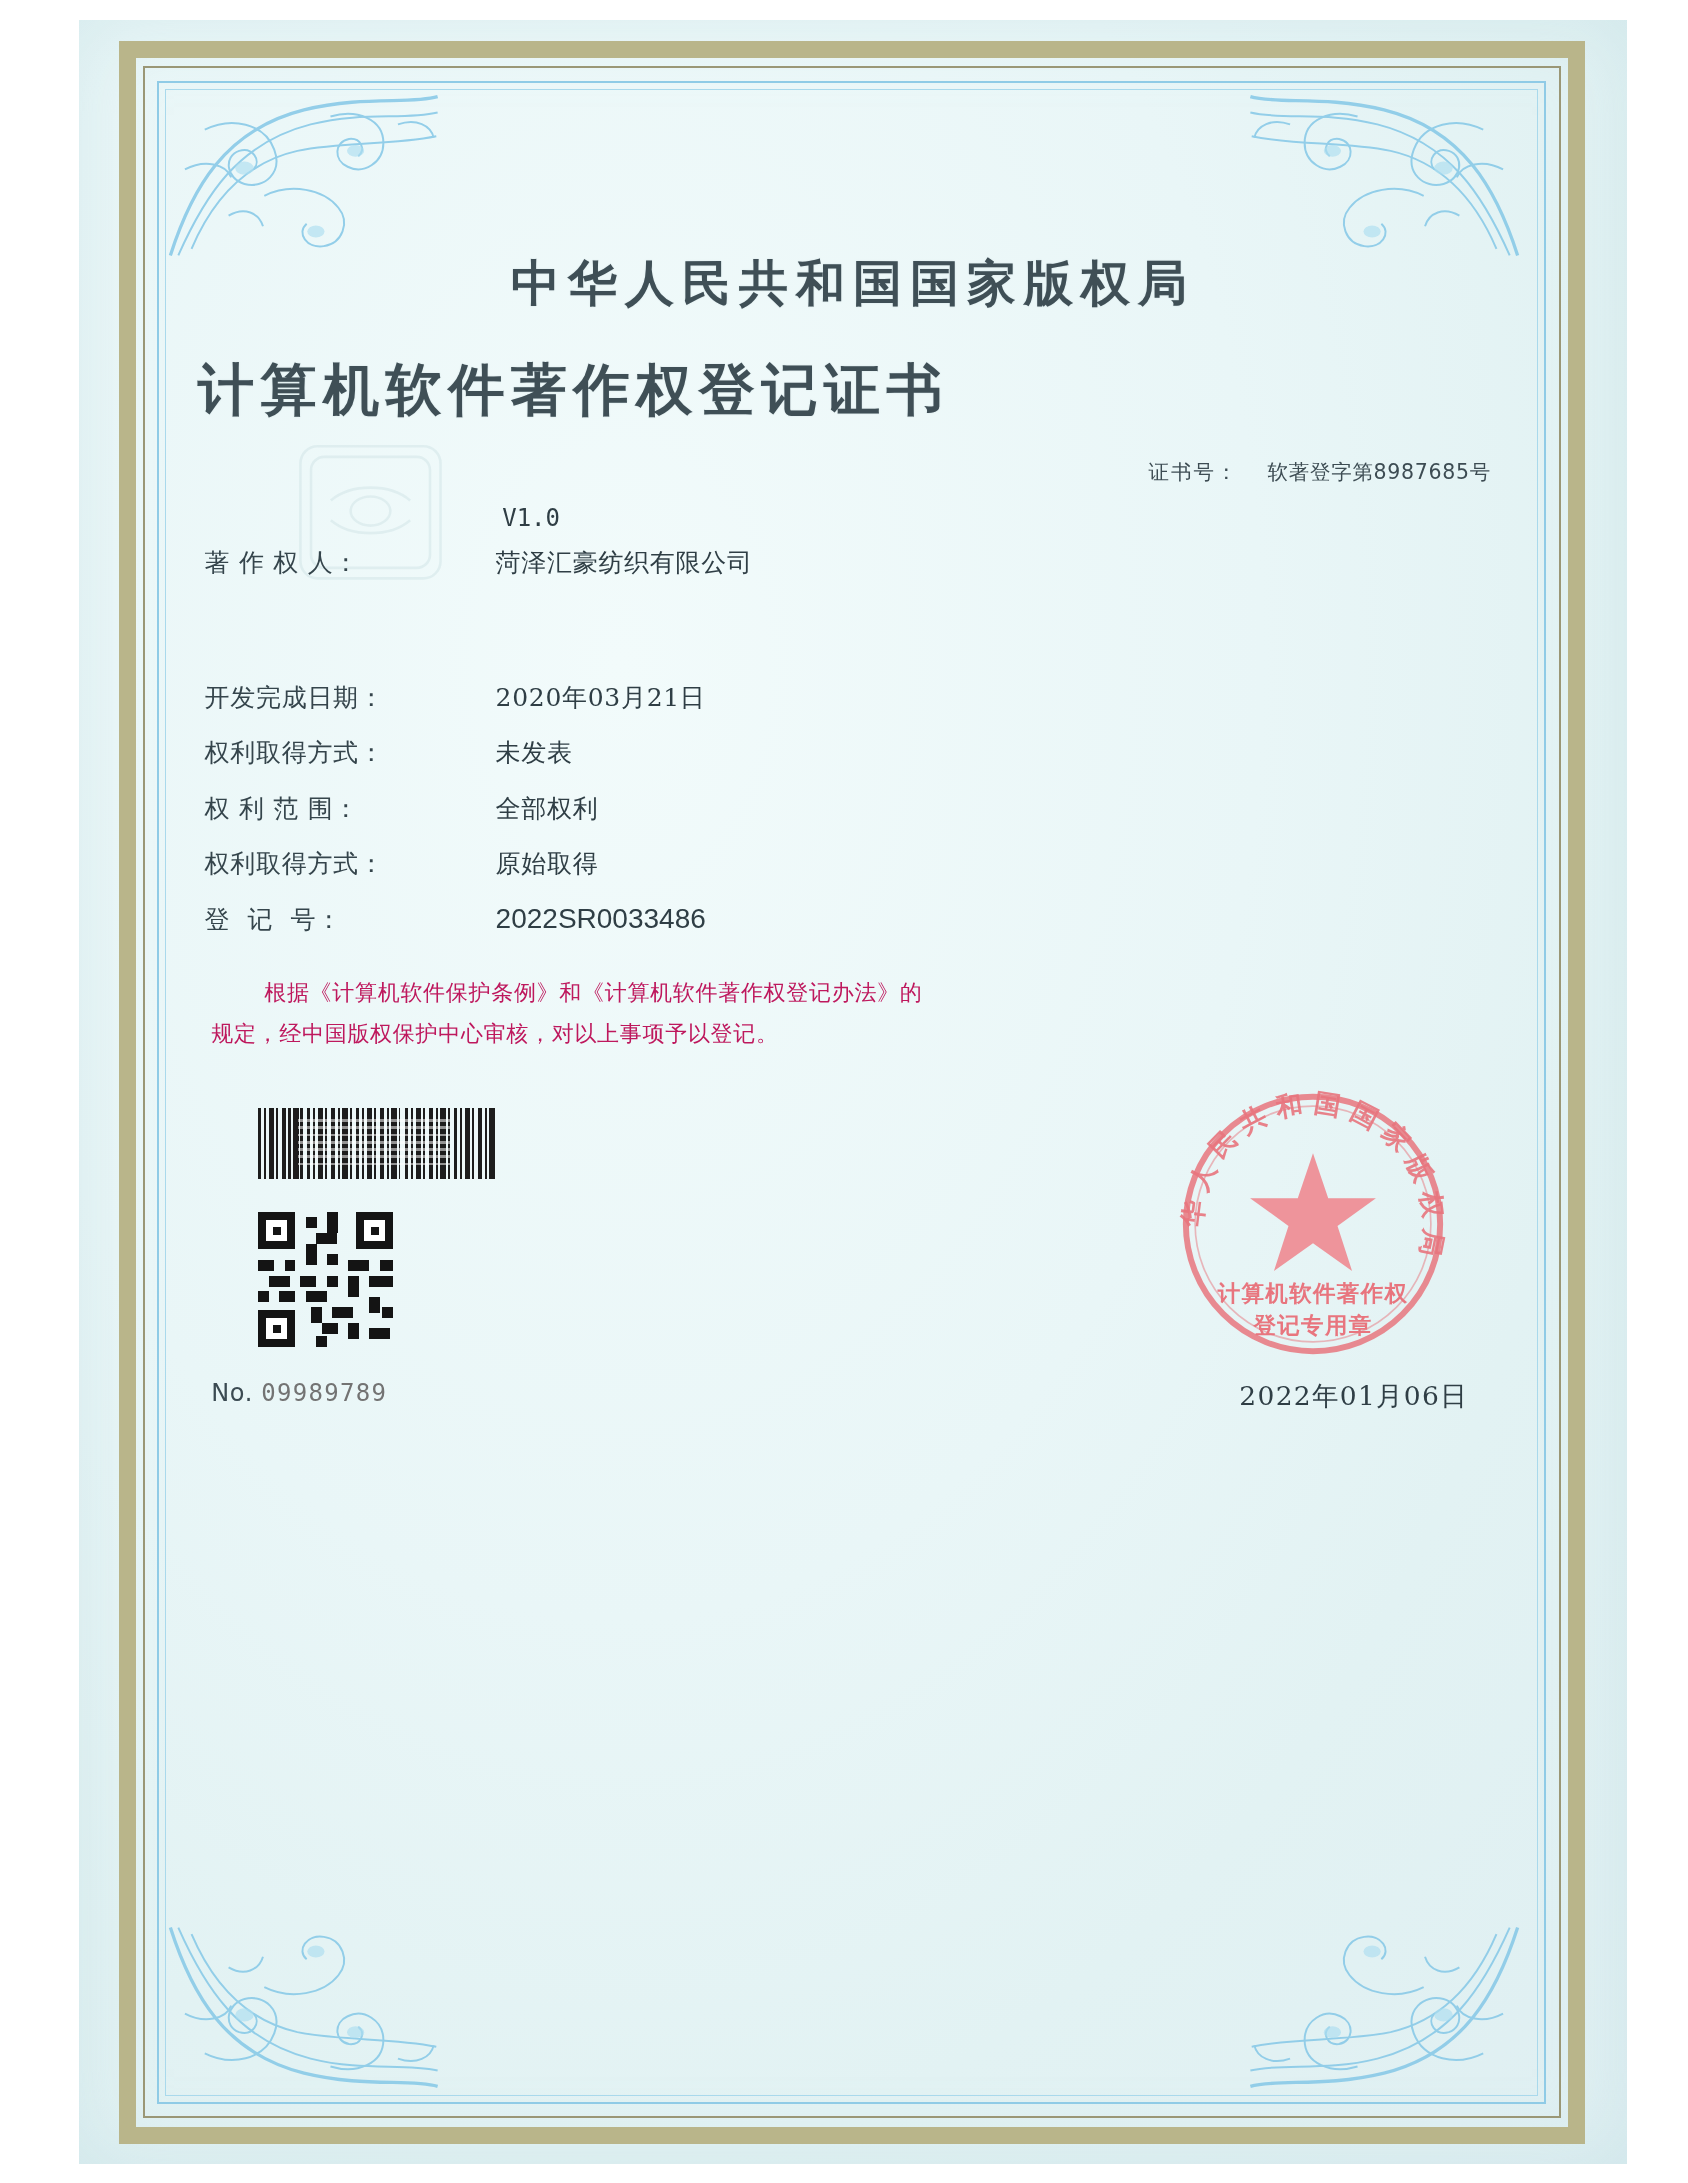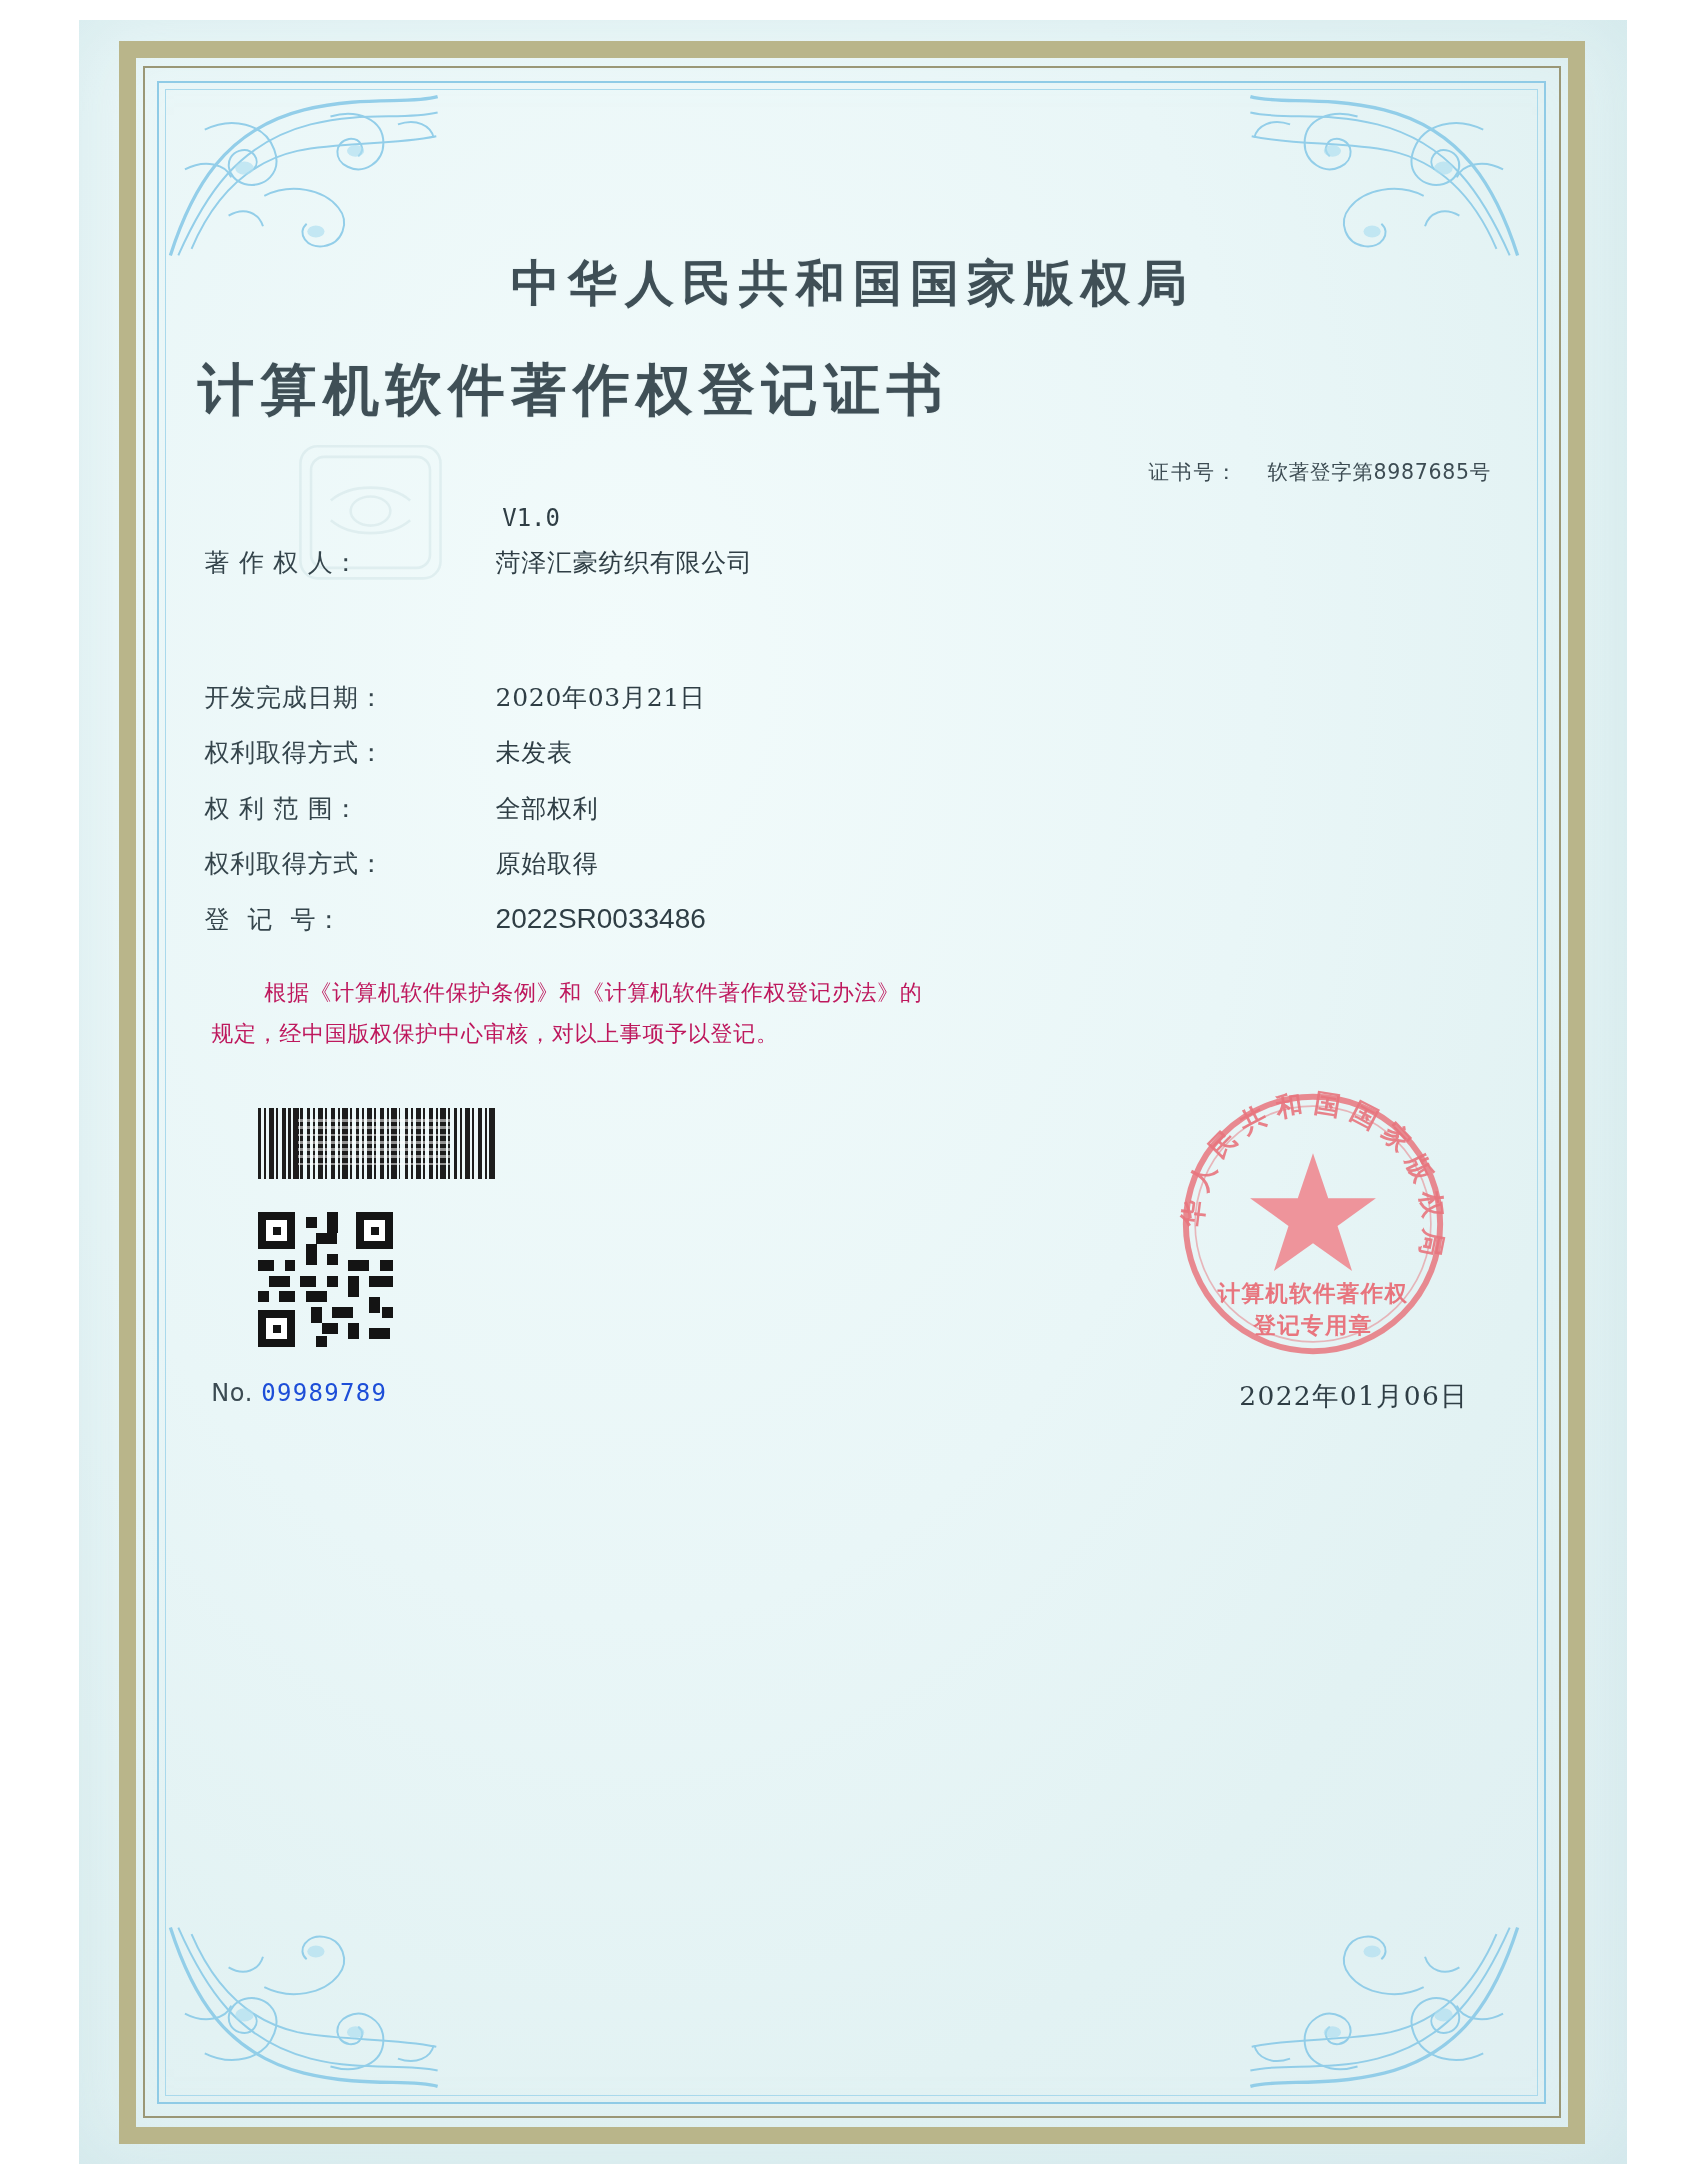--- a/index.html
+++ b/index.html
@@ -260,21 +260,21 @@
     position: absolute;
     left: 13.2px;
     top: 278px;
     font-family: "DejaVu Sans", "Liberation Sans", sans-serif;
     font-size: 24px;
     color: #3b4a52;
     letter-spacing: 0.7px;
   }
   .serial .num {
     font-family: "DejaVu Sans Mono", "Liberation Mono", monospace;
-    color: #1d4ed8;
+    color: #737373;
     letter-spacing: 1.3px;
     margin-left: 8px;
   }
 
   .issue-date {
     position: absolute;
     right: 40px;
     top: 277px;
     font-family: "DejaVu Serif", "Liberation Serif", serif;
     font-size: 26.5px;

